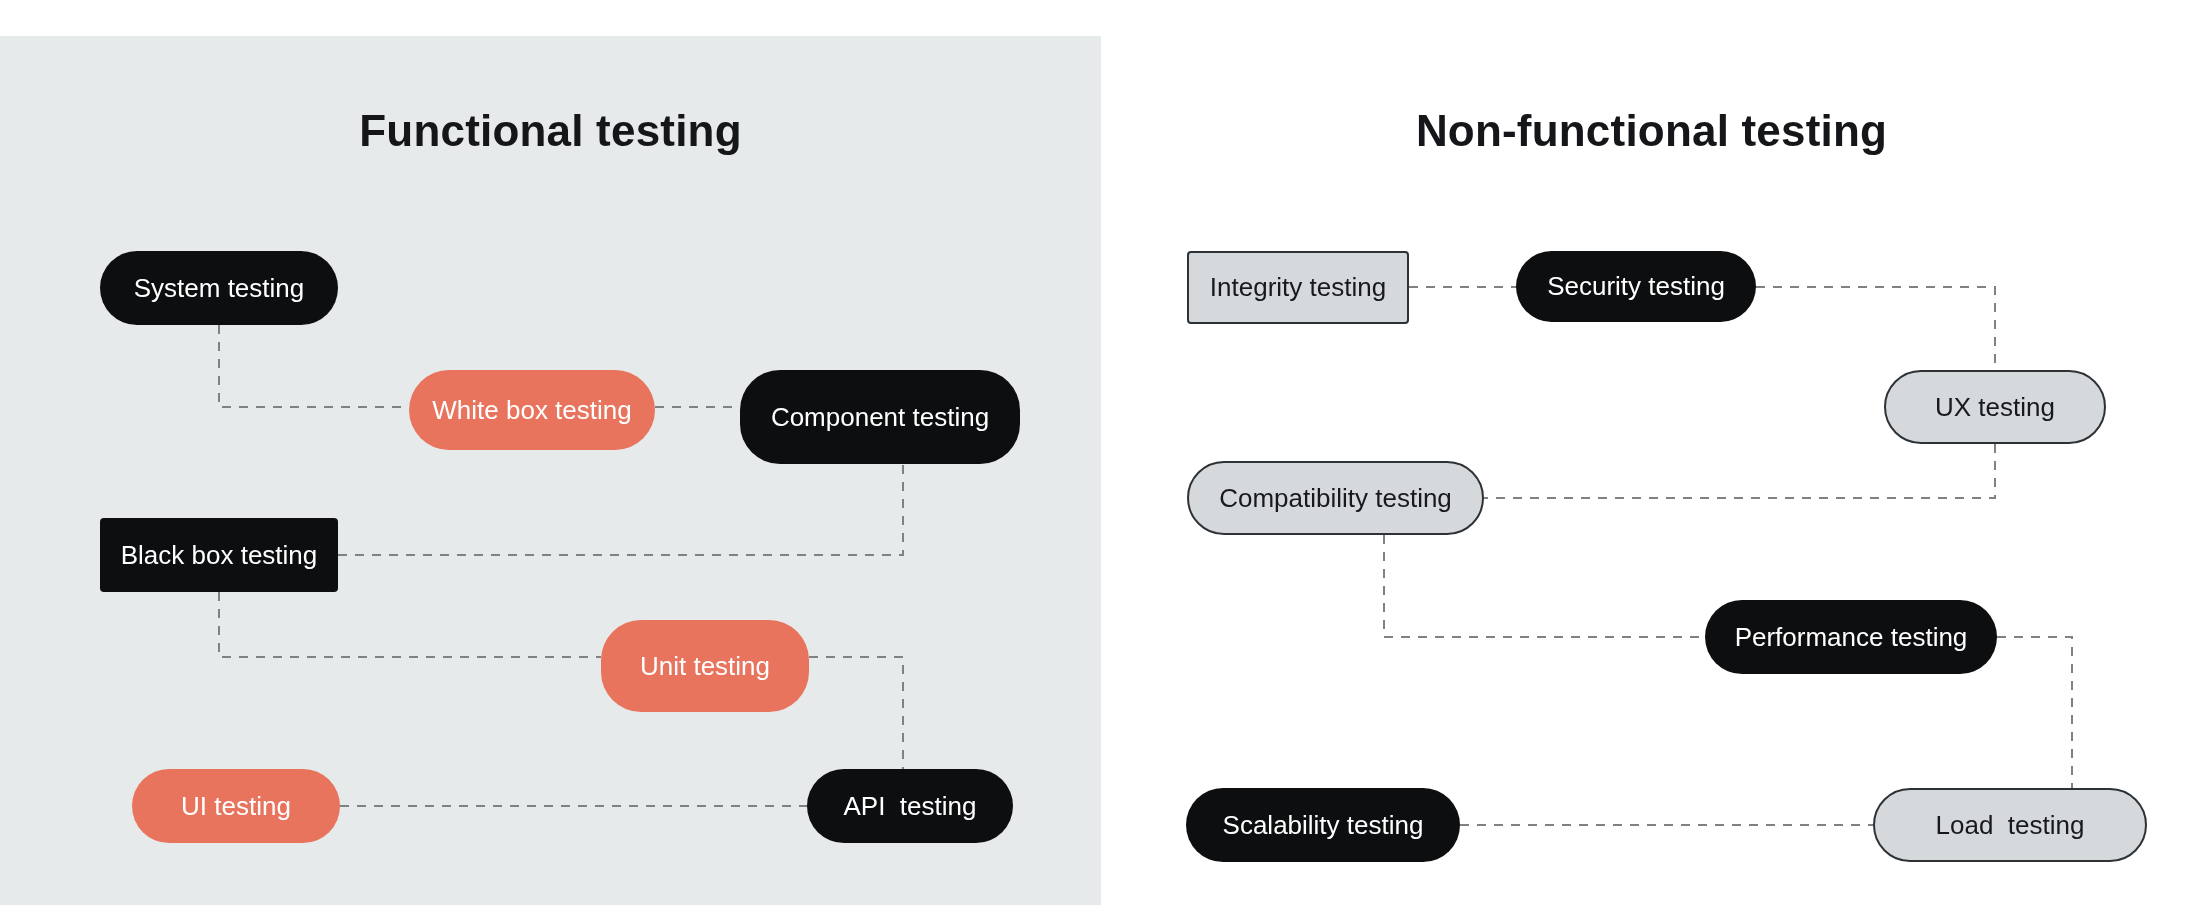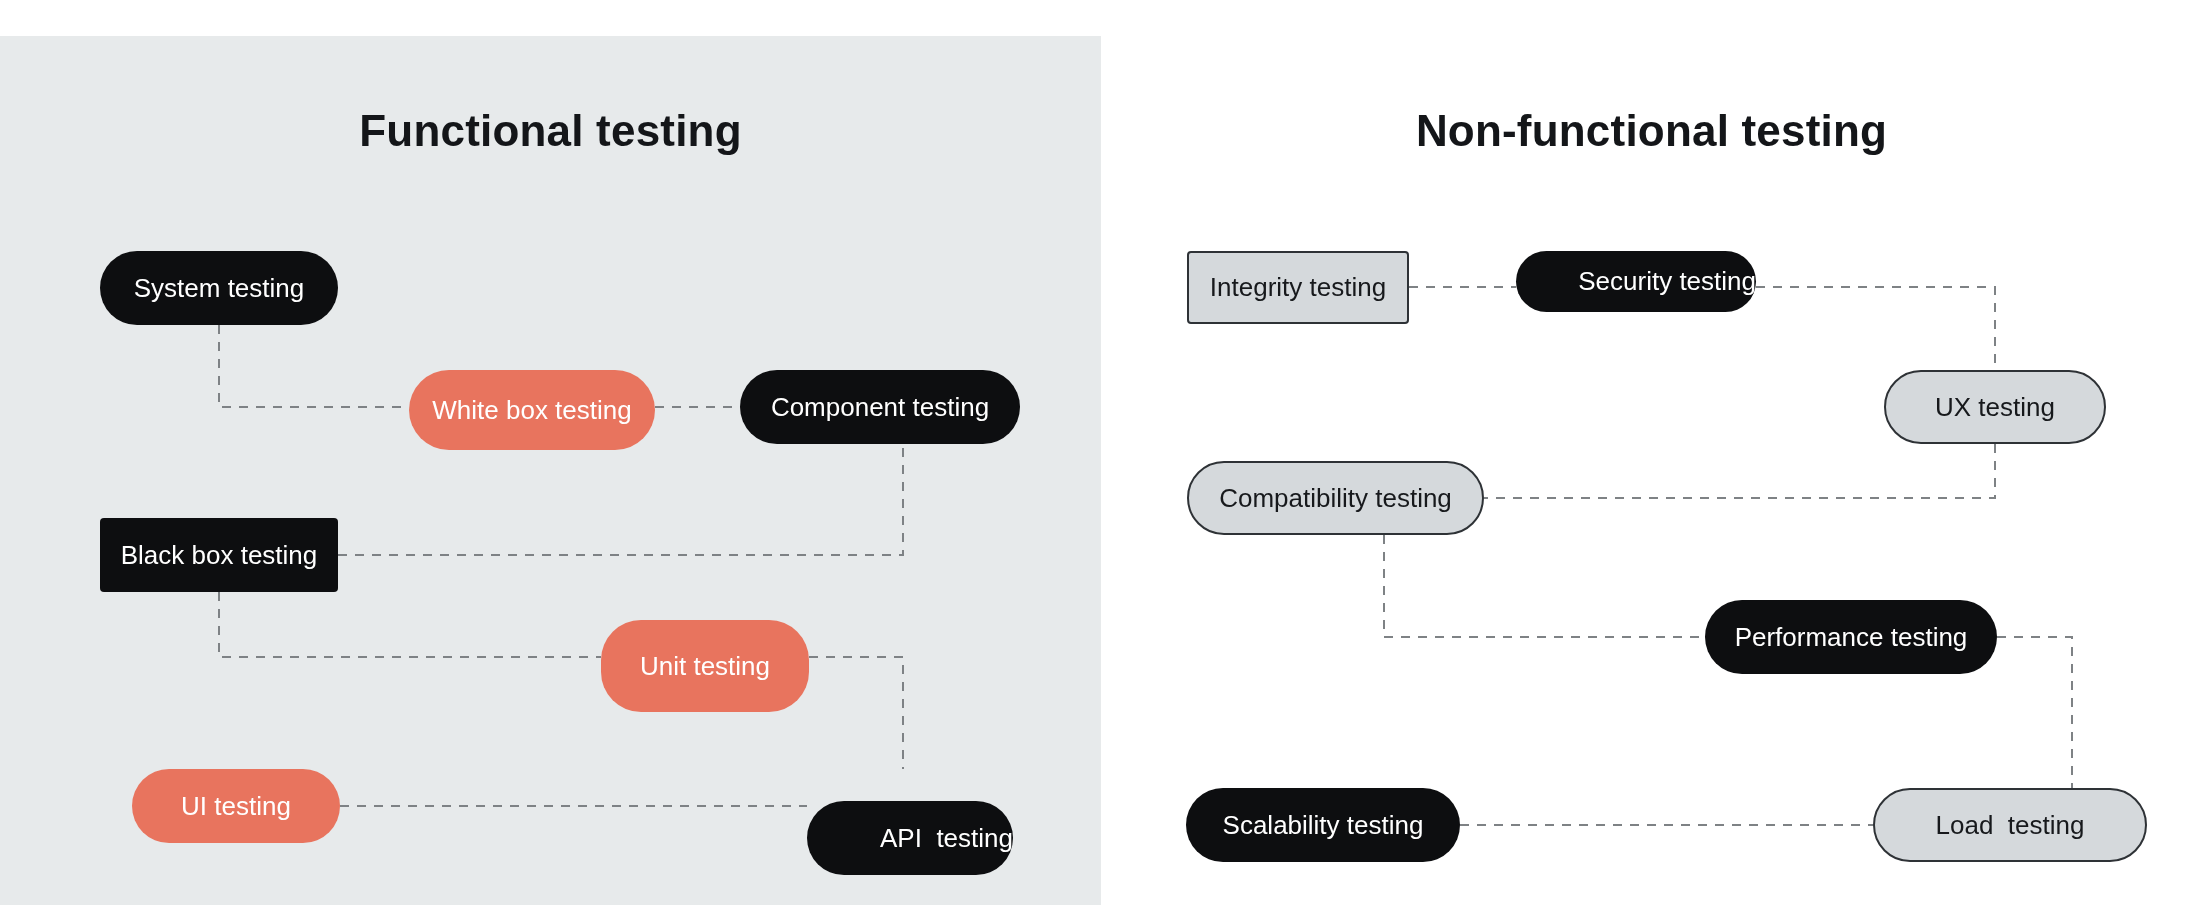--- a/index.html
+++ b/index.html
@@ -97,26 +97,26 @@
       <polyline points="1997,601 2072,601 2072,752"></polyline>
       <polyline points="1460,789 1873,789"></polyline>
     </svg>
 
   <div class="panel-title title-left">Functional testing</div>
   <div class="panel-title title-right">Non-functional testing</div>
 
   <div id="nodes-layer">
       <div class="node shape-pill variant-black" style="left: 100px; top: 215px; width: 238px; height: 74px;"><span>System testing</span></div>
       <div class="node shape-pill variant-coral" style="left: 409px; top: 334px; width: 246px; height: 80px;"><span>White box testing</span></div>
-      <div class="node shape-pill variant-black" style="left: 740px; top: 334px; width: 280px; height: 74px;"><span>Component testing</span></div>
+      <div class="node shape-pill variant-black" style="left: 740px; top: 334px; width: 280px; height: 94px;"><span>Component testing</span></div>
       <div class="node shape-rect variant-black" style="left: 100px; top: 482px; width: 238px; height: 74px;"><span>Black box testing</span></div>
       <div class="node shape-pill variant-coral" style="left: 601px; top: 584px; width: 208px; height: 92px;"><span>Unit testing</span></div>
       <div class="node shape-pill variant-coral" style="left: 132px; top: 733px; width: 208px; height: 74px;"><span>UI testing</span></div>
-      <div class="node shape-pill variant-black" style="left: 807px; top: 765px; width: 206px; height: 74px; justify-content: flex-end;"><span>API  testing</span></div>
+      <div class="node shape-pill variant-black" style="left: 807px; top: 733px; width: 206px; height: 74px;"><span>API  testing</span></div>
       <div class="node shape-rect variant-gray" style="left: 1187px; top: 215px; width: 222px; height: 73px;"><span>Integrity testing</span></div>
-      <div class="node shape-pill variant-black" style="left: 1516px; top: 215px; width: 240px; height: 61px; justify-content: flex-end;"><span>Security testing</span></div>
+      <div class="node shape-pill variant-black" style="left: 1516px; top: 215px; width: 240px; height: 71px;"><span>Security testing</span></div>
       <div class="node shape-pill variant-gray" style="left: 1884px; top: 334px; width: 222px; height: 74px;"><span>UX testing</span></div>
       <div class="node shape-pill variant-gray" style="left: 1187px; top: 425px; width: 297px; height: 74px;"><span>Compatibility testing</span></div>
       <div class="node shape-pill variant-black" style="left: 1705px; top: 564px; width: 292px; height: 74px;"><span>Performance testing</span></div>
       <div class="node shape-pill variant-black" style="left: 1186px; top: 752px; width: 274px; height: 74px;"><span>Scalability testing</span></div>
       <div class="node shape-pill variant-gray" style="left: 1873px; top: 752px; width: 274px; height: 74px;"><span>Load  testing</span></div>
     </div>
 </div>
 
 </body></html>

